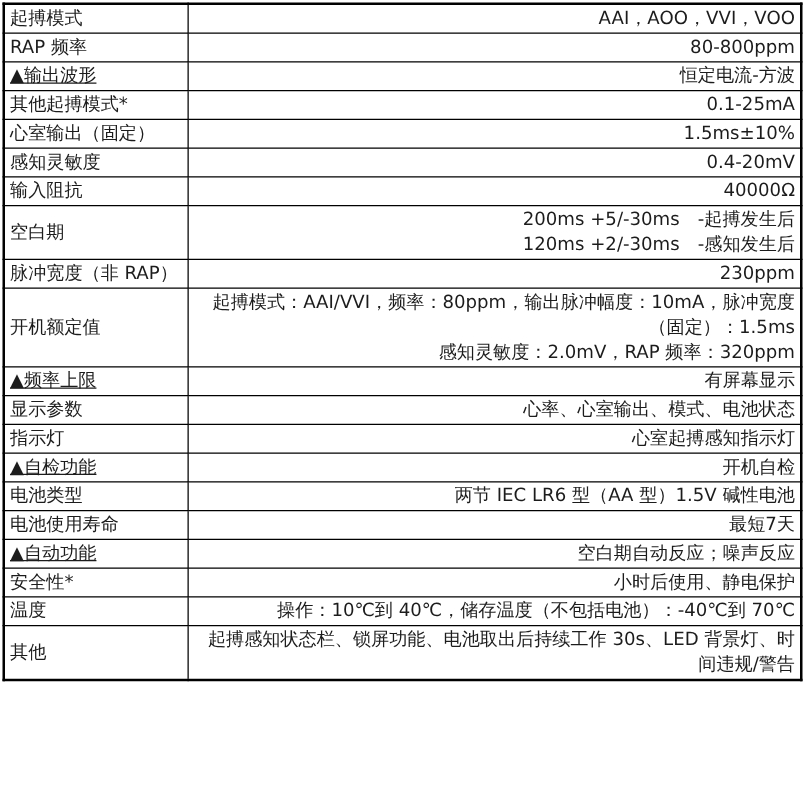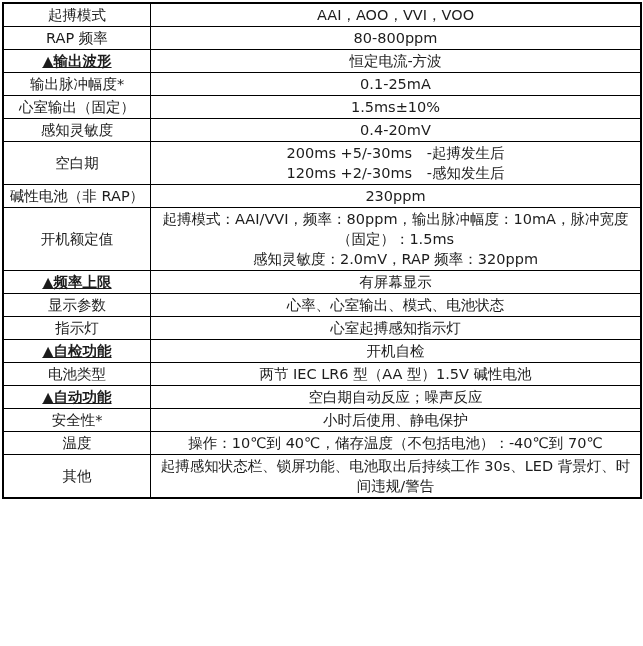--- a/index.html
+++ b/index.html
@@ -25,31 +25,30 @@
   table.spec td {
     border: 1px solid #000000;
     font-size: 14.5px;
     line-height: 20px;
     padding: 1px 4px;
     vertical-align: middle;
     overflow: hidden;
   }
   td.label-cell {
     width: 138px;
-    text-align: center;
     height: 20px;
   }
   td.value-cell {
-    text-align: center;
+    text-align: right;
     padding-left: 8px;
     padding-right: 6px;
     margin-left: 48px;
   }
   tr.section-row td.label-cell {
-    font-weight: bold;
+    font-weight: normal;
     text-decoration: underline;
   }
   .vline { display: block; }
 </style>
 </head>
 <body>
 
 <div class="page">
   <table class="spec">
     <tbody>
@@ -65,46 +64,52 @@
             <span class="vline">80-800ppm</span>
           </td>
       </tr>
       <tr class="section-row">
         <td class="label-cell">▲输出波形</td>
         <td class="value-cell">
             <span class="vline">恒定电流-方波</span>
           </td>
       </tr>
       <tr>
-        <td class="label-cell">输出脉冲幅度*</td>
+        <td class="label-cell">其他起搏模式*</td>
         <td class="value-cell">
             <span class="vline">0.1-25mA</span>
           </td>
       </tr>
       <tr>
         <td class="label-cell">心室输出（固定）</td>
         <td class="value-cell">
             <span class="vline">1.5ms±10%</span>
           </td>
       </tr>
       <tr>
         <td class="label-cell">感知灵敏度</td>
         <td class="value-cell">
             <span class="vline">0.4-20mV</span>
           </td>
       </tr>
       <tr>
+        <td class="label-cell">输入阻抗</td>
+        <td class="value-cell">
+            <span class="vline">40000Ω</span>
+          </td>
+      </tr>
+      <tr>
         <td class="label-cell">空白期</td>
         <td class="value-cell">
           <span class="vline">200ms +5/-30ms　-起搏发生后</span>
           <span class="vline">120ms +2/-30ms　-感知发生后</span>
         </td>
       </tr>
       <tr>
-        <td class="label-cell">碱性电池（非 RAP）</td>
+        <td class="label-cell">脉冲宽度（非 RAP）</td>
         <td class="value-cell">
             <span class="vline">230ppm</span>
           </td>
       </tr>
       <tr>
         <td class="label-cell">开机额定值</td>
         <td class="value-cell">
           <span class="vline">起搏模式：AAI/VVI，频率：80ppm，输出脉冲幅度：10mA，脉冲宽度（固定）：1.5ms</span>
           <span class="vline">感知灵敏度：2.0mV，RAP 频率：320ppm</span>
         </td>
@@ -132,20 +137,26 @@
         <td class="value-cell">
             <span class="vline">开机自检</span>
           </td>
       </tr>
       <tr>
         <td class="label-cell">电池类型</td>
         <td class="value-cell">
             <span class="vline">两节 IEC LR6 型（AA 型）1.5V 碱性电池</span>
           </td>
       </tr>
+      <tr>
+        <td class="label-cell">电池使用寿命</td>
+        <td class="value-cell">
+            <span class="vline">最短7天</span>
+          </td>
+      </tr>
       <tr class="section-row">
         <td class="label-cell">▲自动功能</td>
         <td class="value-cell">
             <span class="vline">空白期自动反应；噪声反应</span>
           </td>
       </tr>
       <tr>
         <td class="label-cell">安全性*</td>
         <td class="value-cell">
             <span class="vline">小时后使用、静电保护</span>

